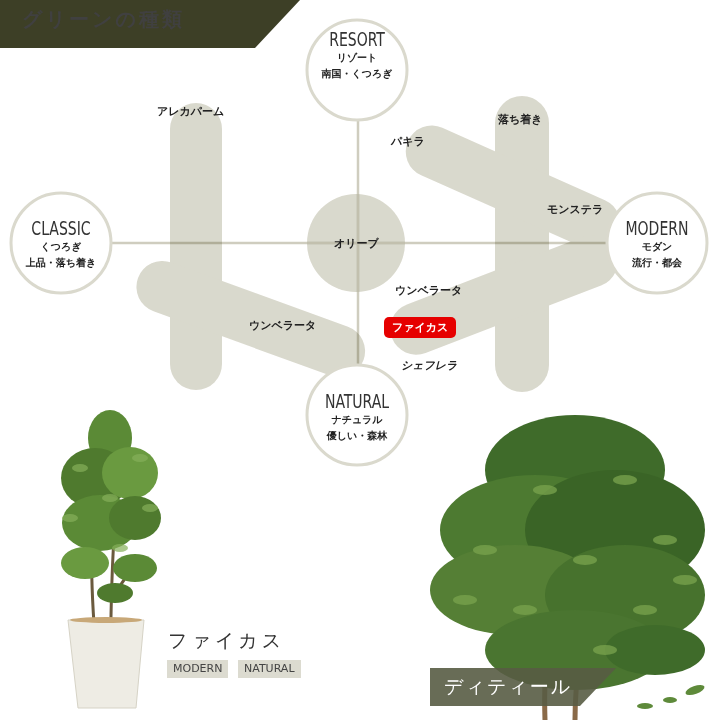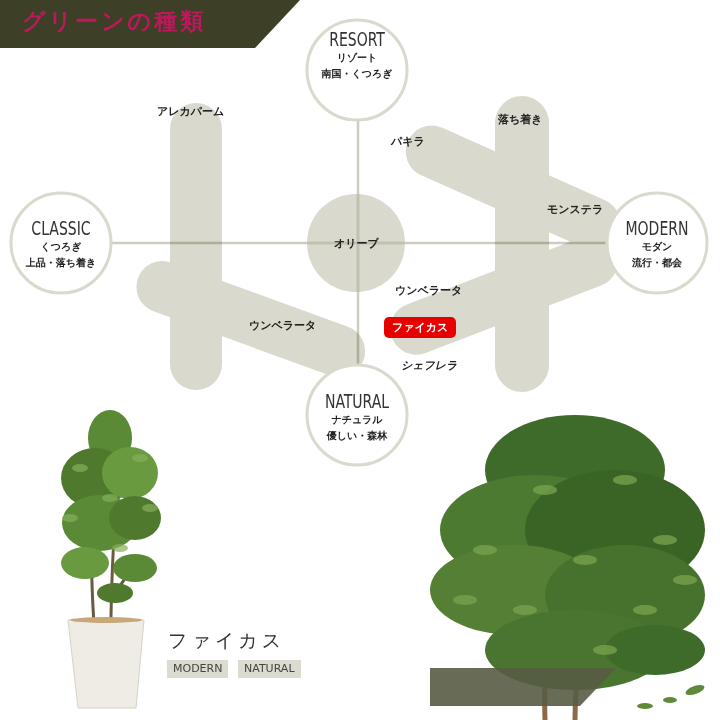--- a/index.html
+++ b/index.html
@@ -1,21 +1,21 @@
 <!DOCTYPE html>
 <html><head>
   <meta charset="utf-8">
   <style>
     html, body { margin:0; padding:0; background:#ffffff; }
     body { width:720px; height:720px; position:relative; overflow:hidden;
            font-family:"DejaVu Sans", sans-serif; }
     .banner { position:absolute; left:0; top:0; width:300px; height:48px; }
     .banner svg { position:absolute; left:0; top:0; }
-    .banner-title { position:absolute; left:22px; top:6px; color:#be185d;
-      font-family:"DejaVu Serif", serif; font-size:23px; letter-spacing:3px; font-weight:bold; }
+    .banner-title { position:absolute; left:22px; top:6px; color:#404040;
+      font-family:"DejaVu Serif", serif; font-size:20px; letter-spacing:3px; font-weight:bold; }
     #diagram { position:absolute; left:0; top:0; }
     .cat-circle-text { position:absolute; text-align:center; width:110px; }
     .cat-en { font-family:"DejaVu Sans Condensed","DejaVu Sans", sans-serif; font-size:19px;
       color:#333; letter-spacing:0px; font-weight:normal; transform:scaleX(0.82); display:block; }
     .cat-jp { font-size:10px; font-weight:bold; color:#222; line-height:16px; display:block; }
     .plant-label { position:absolute; font-size:11px; font-weight:bold; color:#222; white-space:nowrap; }
     .plant-label.highlight { background:#e60000; color:#fff; border-radius:5px; padding:3px 8px; }
     .product-name { position:absolute; left:168px; top:628px; font-family:"DejaVu Serif", serif;
       font-size:19px; color:#333; letter-spacing:4px; }
     .tag { position:absolute; top:660px; height:18px; background:#dcdbd0; color:#444;
@@ -148,13 +148,14 @@
     <ellipse cx="270" cy="280" rx="10" ry="4" transform="rotate(-20 270 280)"></ellipse>
     <ellipse cx="245" cy="290" rx="7" ry="3"></ellipse>
     <ellipse cx="220" cy="296" rx="8" ry="3"></ellipse>
   </g>
 </svg>
 
 <div class="detail-label">
   <svg width="186" height="38">
     <polygon points="0,0 186,0 150,38 0,38" fill="#585c44" opacity="0.9"></polygon>
   </svg>
+  <div class="detail-text">ディティール</div>
 </div>
 
 </body></html>

